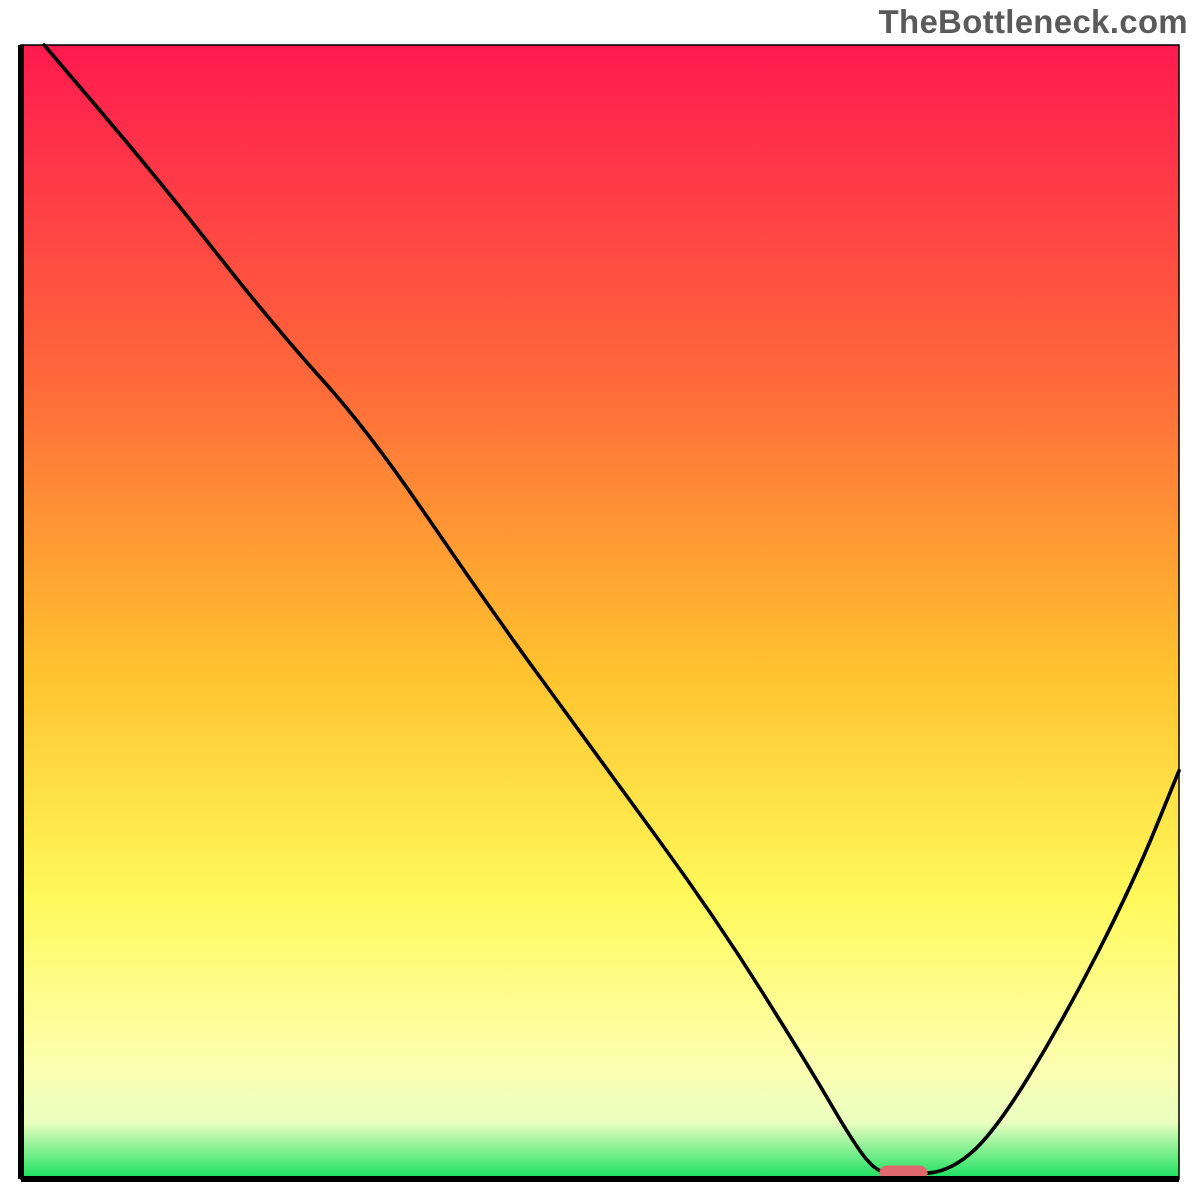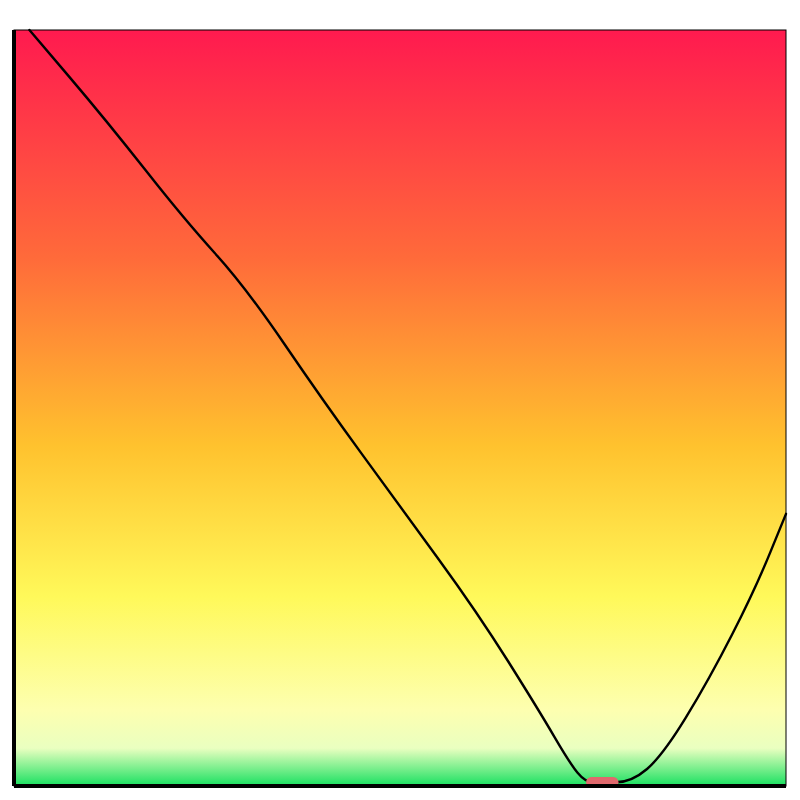--- a/index.html
+++ b/index.html
@@ -30,20 +30,21 @@
     position: absolute;
     top: 0;
     left: 0;
   }
 </style>
 </head>
 <body>
 
 <div class="chart-container">
 
+  <div class="watermark">TheBottleneck.com</div>
 
   <svg id="chart-svg" width="800" height="800" viewBox="0 0 800 800">
     <defs>
       <linearGradient id="bg-grad" x1="0" y1="0" x2="0" y2="1">
           <stop offset="0%" stop-color="#ff1a4f"></stop>
           <stop offset="30%" stop-color="#ff6a3a"></stop>
           <stop offset="55%" stop-color="#ffc22e"></stop>
           <stop offset="75%" stop-color="#fff95a"></stop>
           <stop offset="90%" stop-color="#fdffb0"></stop>
           <stop offset="95%" stop-color="#eaffc0"></stop>

